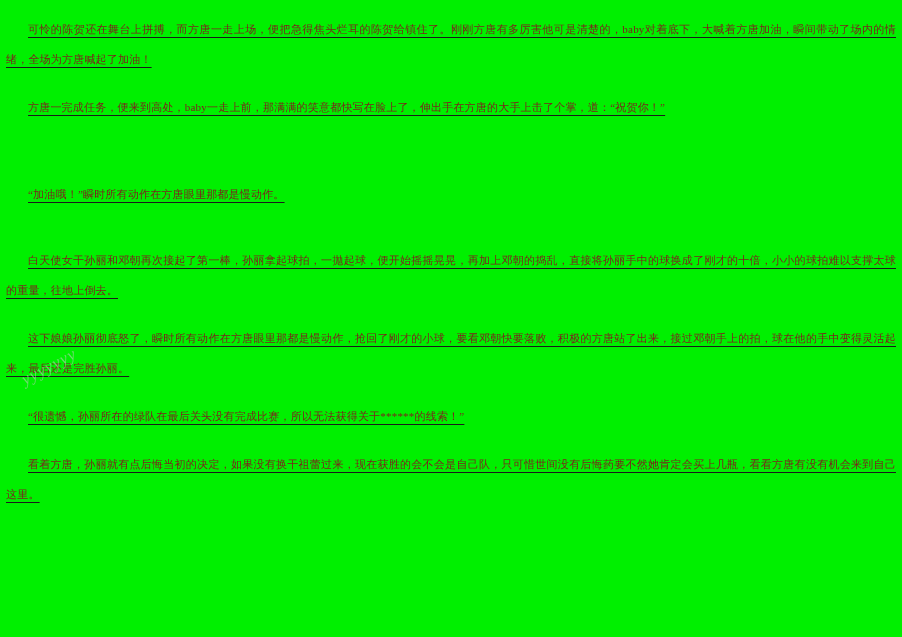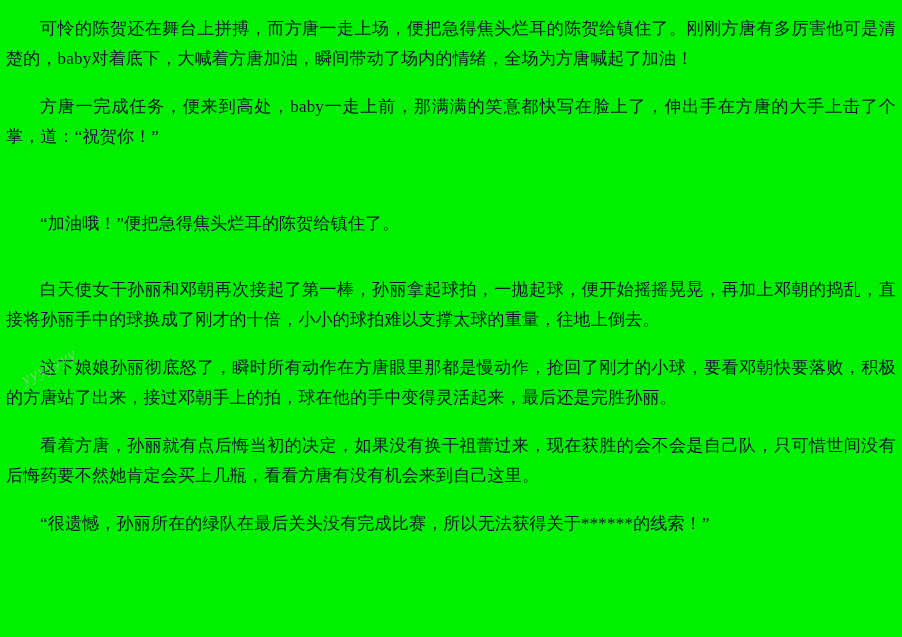--- a/index.html
+++ b/index.html
@@ -15,26 +15,27 @@
   }
   #page {
     position: relative;
     width: 902px;
     height: 637px;
     background: #00f000;
     box-sizing: border-box;
     padding: 14px 6px 0 6px;
   }
   .para {
-    font-size: 17px;
+    font-size: 11px;
     line-height: 30px;
-    color: #0f172a;
+    color: #7f1d1d;
     text-align: justify;
     text-indent: 2em;
     margin: 0 0 18px 0;
+    text-decoration: underline;
     text-decoration-color: #1a1a1a;
     text-underline-offset: 4px;
     letter-spacing: 0.2px;
   }
   .para.nogap {
     margin-bottom: 9px;
   }
   .spacer-lg {
     height: 30px;
   }
@@ -60,20 +61,20 @@
 <body>
 
 <div id="page">
 
   <div class="watermark">yyyyyyy</div>
 
   <p class="para">可怜的陈贺还在舞台上拼搏，而方唐一走上场，便把急得焦头烂耳的陈贺给镇住了。刚刚方唐有多厉害他可是清楚的，baby对着底下，大喊着方唐加油，瞬间带动了场内的情绪，全场为方唐喊起了加油！</p>
   <p class="para nogap">方唐一完成任务，便来到高处，baby一走上前，那满满的笑意都快写在脸上了，伸出手在方唐的大手上击了个掌，道：“祝贺你！”</p>
   <div class="spacer-lg"></div>
   <div class="spacer-md"></div>
-  <p class="para">“加油哦！”便把急得焦头烂耳的陈贺给镇住了。</p>
+  <p class="para">“加油哦！”瞬时所有动作在方唐眼里那都是慢动作。</p>
   <div class="spacer-md"></div>
   <p class="para">白天使女干孙丽和邓朝再次接起了第一棒，孙丽拿起球拍，一拋起球，便开始摇摇晃晃，再加上邓朝的捣乱，直接将孙丽手中的球换成了刚才的十倍，小小的球拍难以支撑太球的重量，往地上倒去。</p>
   <p class="para">这下娘娘孙丽彻底怒了，瞬时所有动作在方唐眼里那都是慢动作，抢回了刚才的小球，要看邓朝快要落败，积极的方唐站了出来，接过邓朝手上的拍，球在他的手中变得灵活起来，最后还是完胜孙丽。</p>
+  <p class="para">“很遗憾，孙丽所在的绿队在最后关头没有完成比赛，所以无法获得关于******的线索！”</p>
   <p class="para">看着方唐，孙丽就有点后悔当初的决定，如果没有换干祖蕾过来，现在获胜的会不会是自己队，只可惜世间没有后悔药要不然她肯定会买上几瓶，看看方唐有没有机会来到自己这里。</p>
-  <p class="para">“很遗憾，孙丽所在的绿队在最后关头没有完成比赛，所以无法获得关于******的线索！”</p>
 
 </div>
 
 </body></html>

